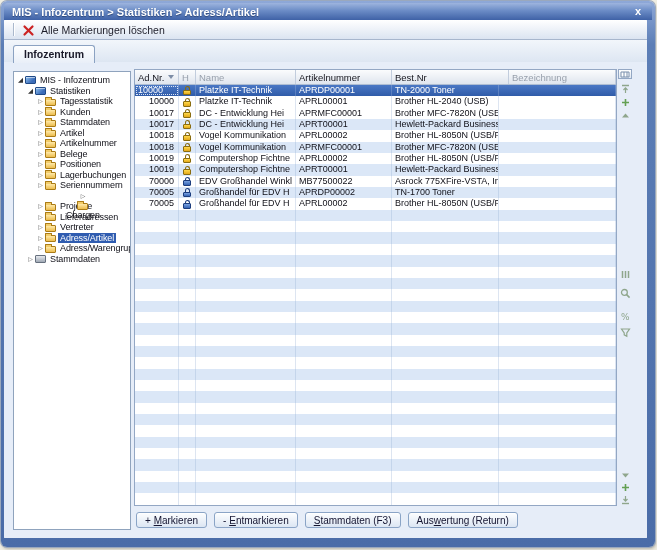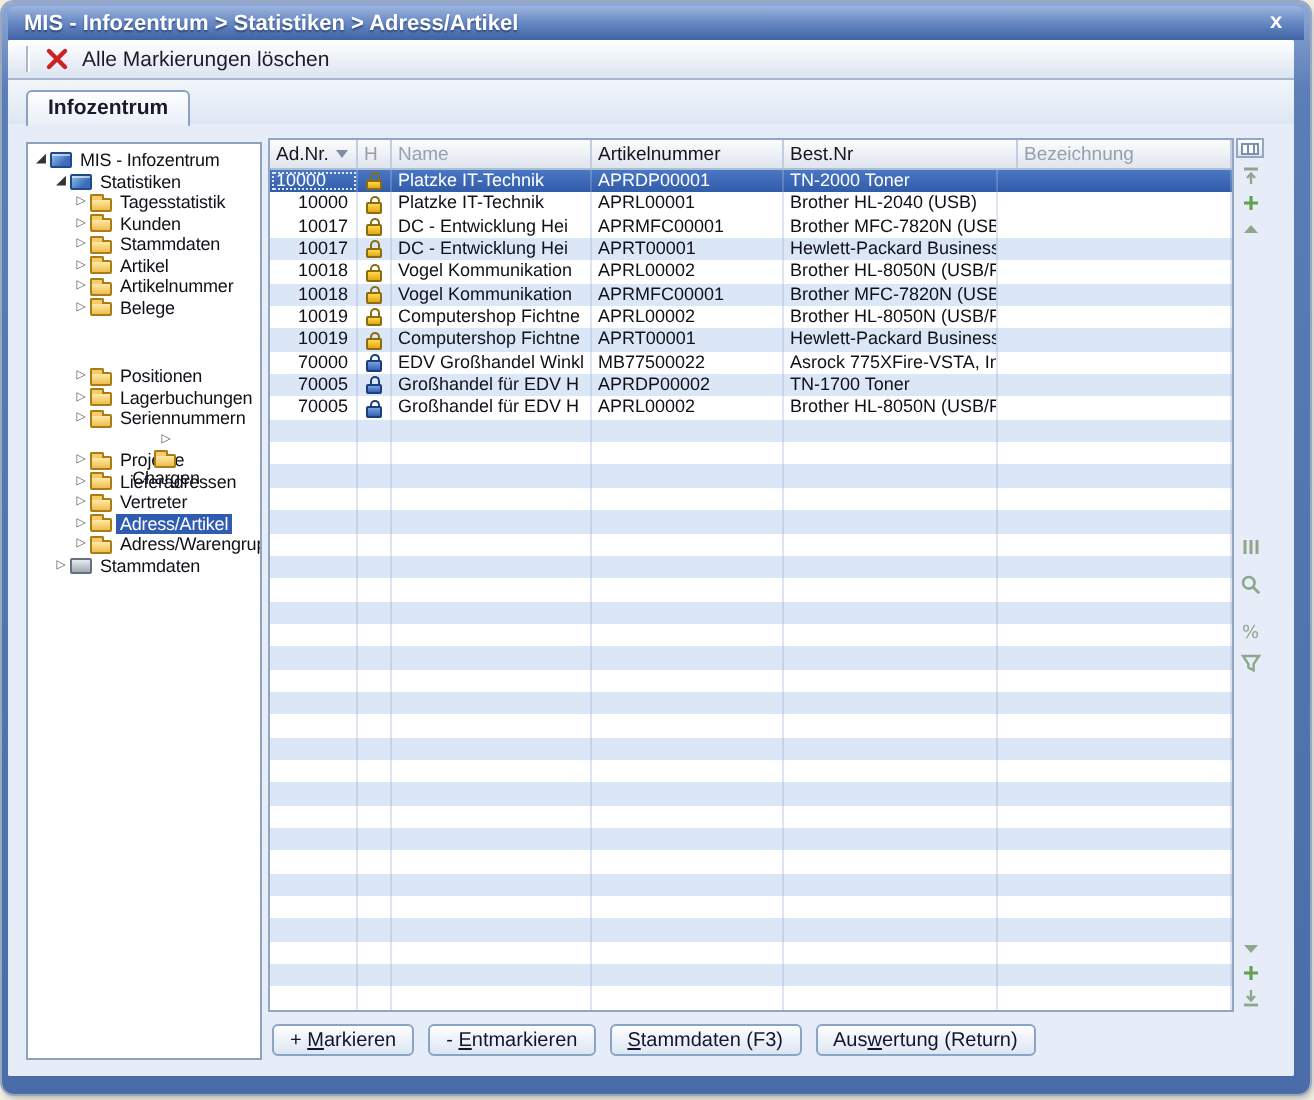--- a/index.html
+++ b/index.html
@@ -169,21 +169,21 @@
           <div class="titem" style="padding-left: 22px;">
             <span class="exp">▷</span>
             <span class="nico folder"></span>
             <span class="tlabel">Artikelnummer</span>
           </div>
           <div class="titem" style="padding-left: 22px;">
             <span class="exp">▷</span>
             <span class="nico folder"></span>
             <span class="tlabel">Belege</span>
           </div>
-          <div class="titem" style="padding-left: 22px; margin-top: 24px;">
+          <div class="titem" style="padding-left: 22px;">
             <span class="exp">▷</span>
             <span class="nico folder"></span>
             <span class="tlabel">Positionen</span>
           </div>
           <div class="titem" style="padding-left: 22px;">
             <span class="exp">▷</span>
             <span class="nico folder"></span>
             <span class="tlabel">Lagerbuchungen</span>
           </div>
           <div class="titem" style="padding-left: 22px;">

